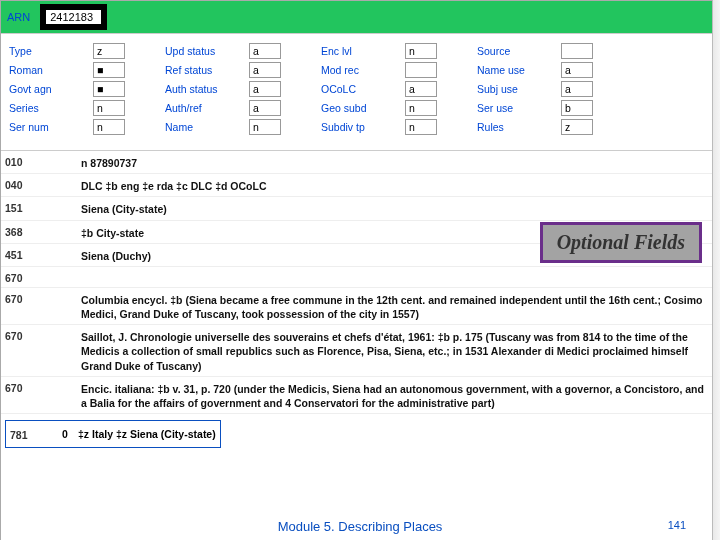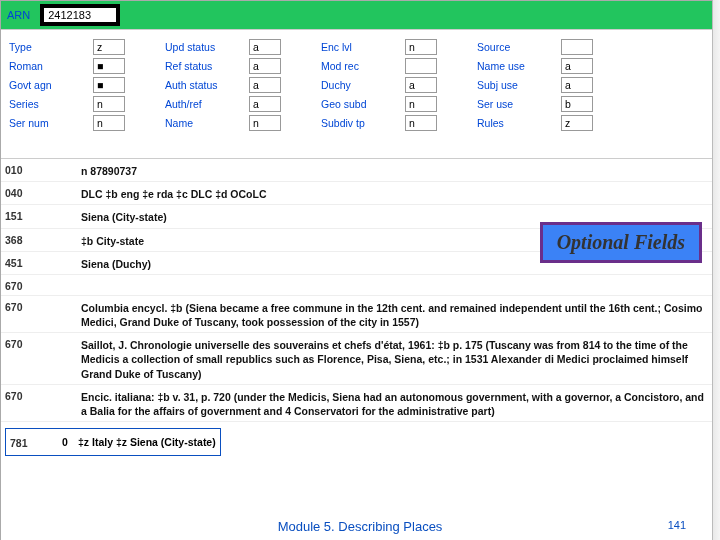--- a/index.html
+++ b/index.html
@@ -23,29 +23,29 @@
   .arn-row {
     display: flex;
     align-items: center;
     padding: 3px 6px;
     border-bottom: 1px solid #ccc;
     gap: 10px;
     background: #22c55e;
   }
   .arn-label { color: #0046d5; font-size: 11px; font-weight: normal; }
   .arn-input {
-    border: 4px solid #000000;
+    border: 6px solid #000000;
     padding: 1px 4px;
     font-size: 11px;
-    width: 80px;
+    width: 67px;
     background: #fff;
   }
   .fixed-grid {
     border-bottom: 1px solid #ccc;
-    padding: 6px 4px 24px 4px;
+    padding: 6px 4px 12px 4px;
     background: #fff;
   }
   .frow {
     display: grid;
     grid-template-columns: 80px 60px 80px 60px 80px 60px 80px 40px;
     gap: 4px 8px;
     align-items: center;
     margin: 3px 0;
   }
   .flabel { color: #0046d5; font-size: 10.5px; padding-left: 4px; }
@@ -88,21 +88,21 @@
     flex: 1;
     color: #111;
     padding-top: 2px;
     line-height: 1.35;
   }
   .callout {
     position: absolute;
     right: 18px;
     top: 222px;
     border: 3px solid #6a2e8a;
-    background: #3b82f6;
+    background: #a3a3a3;
     padding: 6px 14px;
     font-family: Georgia, 'Times New Roman', serif;
     font-style: italic;
     font-size: 20px;
     color: #333;
     font-weight: bold;
   }
   .footer {
     position: absolute;
     bottom: 6px;
@@ -165,21 +165,21 @@
       <span class="flabel">Mod rec</span>
       <input class="finput" value="" style="">
       <span class="flabel">Name use</span>
       <input class="finput" value="a" style="">
     </div>
     <div class="frow">
       <span class="flabel">Govt agn</span>
       <input class="finput" value="■" style="">
       <span class="flabel">Auth status</span>
       <input class="finput" value="a" style="">
-      <span class="flabel">Duchy</span>
+      <span class="flabel">OCoLC</span>
       <input class="finput" value="a" style="">
       <span class="flabel">Subj use</span>
       <input class="finput" value="a" style="">
     </div>
     <div class="frow">
       <span class="flabel">Series</span>
       <input class="finput" value="n" style="">
       <span class="flabel">Auth/ref</span>
       <input class="finput" value="a" style="">
       <span class="flabel">Geo subd</span>

